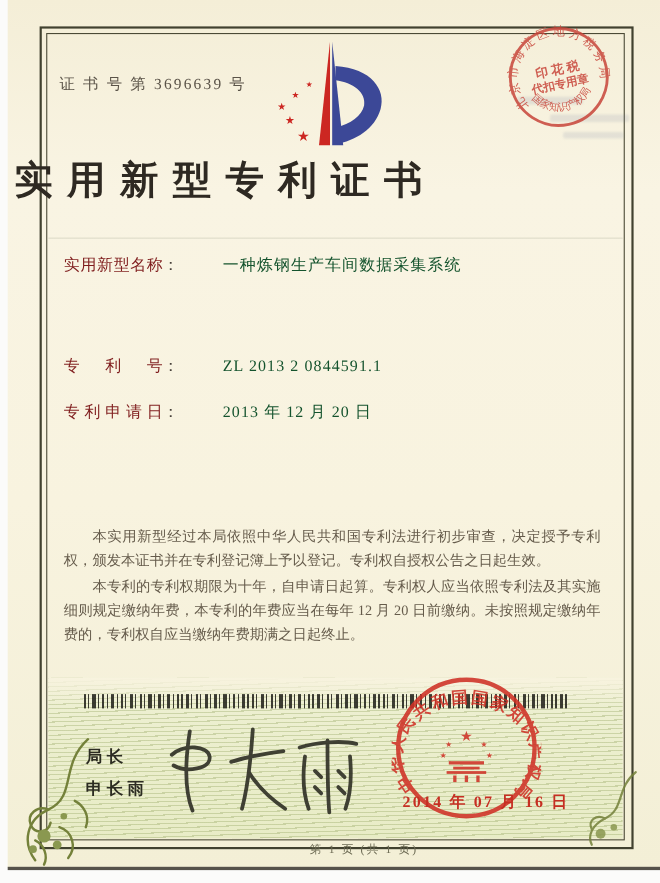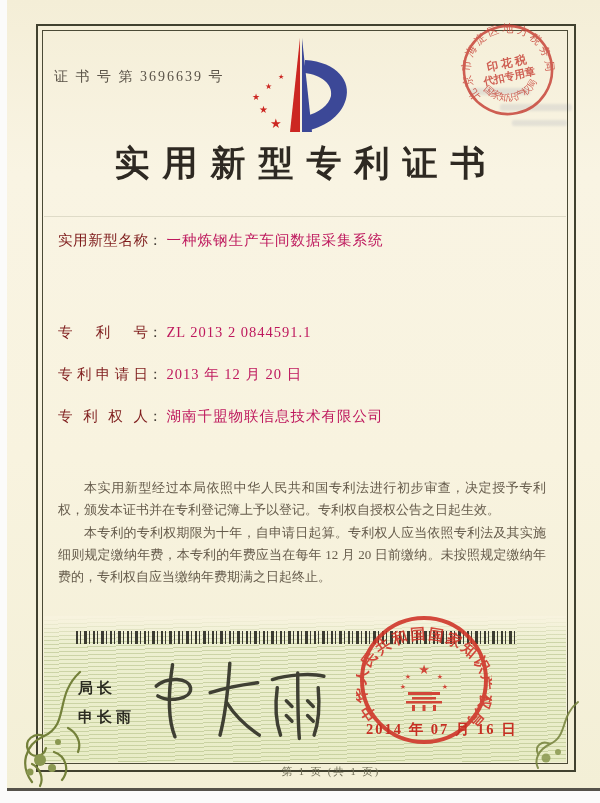--- a/index.html
+++ b/index.html
@@ -14,28 +14,28 @@
   .frame-inner{position:absolute;left:42px;top:30px;width:524px;height:732px;
                border:1px solid #4b4a36;}
   
   #green-band{position:absolute;left:44px;top:616px;width:522px;height:146px;
               background:repeating-linear-gradient(178deg,rgba(128,148,72,.30) 0 1px,rgba(0,0,0,0) 1px 4px),
                          linear-gradient(180deg,#eef0d3 0%,#e8ecc6 100%);}
   #band-fade{position:absolute;left:44px;top:616px;width:522px;height:26px;
              background:linear-gradient(180deg,#f8f3df 0%,rgba(248,243,223,0) 100%);}
   
   #cert-number{position:absolute;left:54px;top:68px;font-size:14px;color:#5a5348;letter-spacing:2px;}
-  #page-title{position:absolute;left:0;top:140px;width:600px;text-align:center;
+  #page-title{position:absolute;left:0;top:140px;width:600px;
               font-size:35px;font-weight:700;color:#2e2922;letter-spacing:13px;text-indent:13px;}
   #title-divider{position:absolute;left:44px;top:216px;width:522px;height:1px;background:rgba(90,95,60,.16);}
   
   .field-row{position:absolute;left:58px;width:480px;font-size:14.5px;color:#4c463c;white-space:nowrap;}
   .field-label{display:inline-block;width:90px;text-align:justify;text-align-last:justify;color:#7f1d1d;}
   .field-colon{display:inline-block;margin-right:4px;color:#47413a;}
-  .field-value{letter-spacing:1px;color:#be185d;}
+  .field-value{letter-spacing:1px;color:#14532d;margin-left:36px;}
   .f0{top:231px}.f1{top:283px}.f2{top:323px}.f3{top:365px}.f4{top:407px}.f5{top:449px}
   
   #body-text{position:absolute;left:58px;top:477px;width:488px;font-size:13px;line-height:1.72;
              color:#655b4b;text-align:justify;}
   #body-text p{margin:0;text-indent:2em;}
   
   #barcode{position:absolute;left:76px;top:631px;width:440px;height:13px;opacity:.88;
            background:repeating-linear-gradient(90deg,#23231c 0 2px,rgba(0,0,0,0) 2px 4px,
                       #23231c 4px 5px,rgba(0,0,0,0) 5px 8px,#23231c 8px 11px,rgba(0,0,0,0) 11px 13px,
                       #23231c 13px 14px,rgba(0,0,0,0) 14px 17px);}
@@ -106,23 +106,20 @@
 
   <div class="field-row f0">
     <span class="field-label">实用新型名称</span><span class="field-colon">：</span><span class="field-value">一种炼钢生产车间数据采集系统</span>
   </div>
   <div class="field-row f2">
     <span class="field-label">专利号</span><span class="field-colon">：</span><span class="field-value">ZL 2013 2 0844591.1</span>
   </div>
   <div class="field-row f3">
     <span class="field-label">专利申请日</span><span class="field-colon">：</span><span class="field-value">2013 年 12 月 20 日</span>
   </div>
-  <div class="field-row f4">
-    <span class="field-label">专利权人</span><span class="field-colon">：</span><span class="field-value">湖南千盟物联信息技术有限公司</span>
-  </div>
 
   <div id="body-text">
     <p>本实用新型经过本局依照中华人民共和国专利法进行初步审查，决定授予专利权，颁发本证书并在专利登记簿上予以登记。专利权自授权公告之日起生效。</p>
     <p>本专利的专利权期限为十年，自申请日起算。专利权人应当依照专利法及其实施细则规定缴纳年费，本专利的年费应当在每年 12 月 20 日前缴纳。未按照规定缴纳年费的，专利权自应当缴纳年费期满之日起终止。</p>
   </div>
 
   <div id="barcode"></div>
   <div id="signer-title">局长</div>
   <div id="signer-name">申长雨</div>
 

